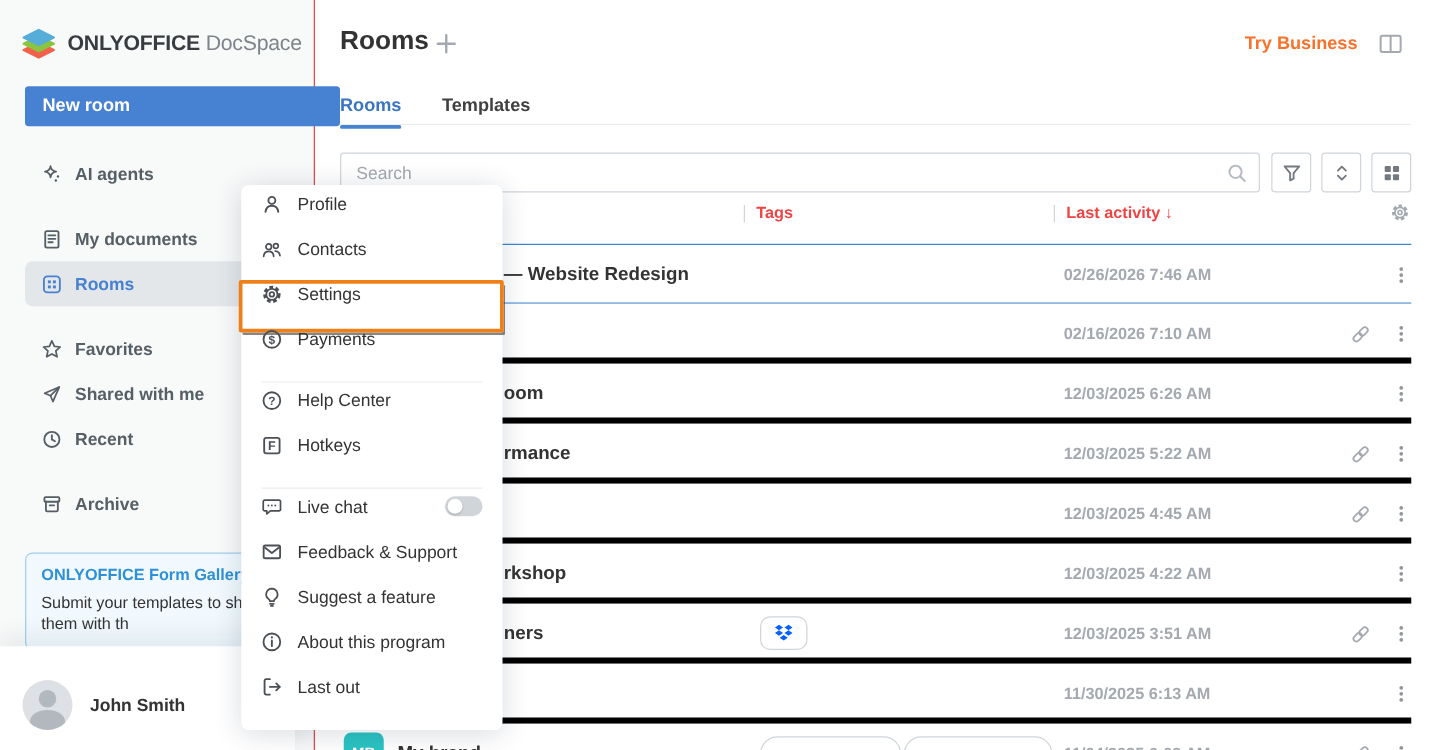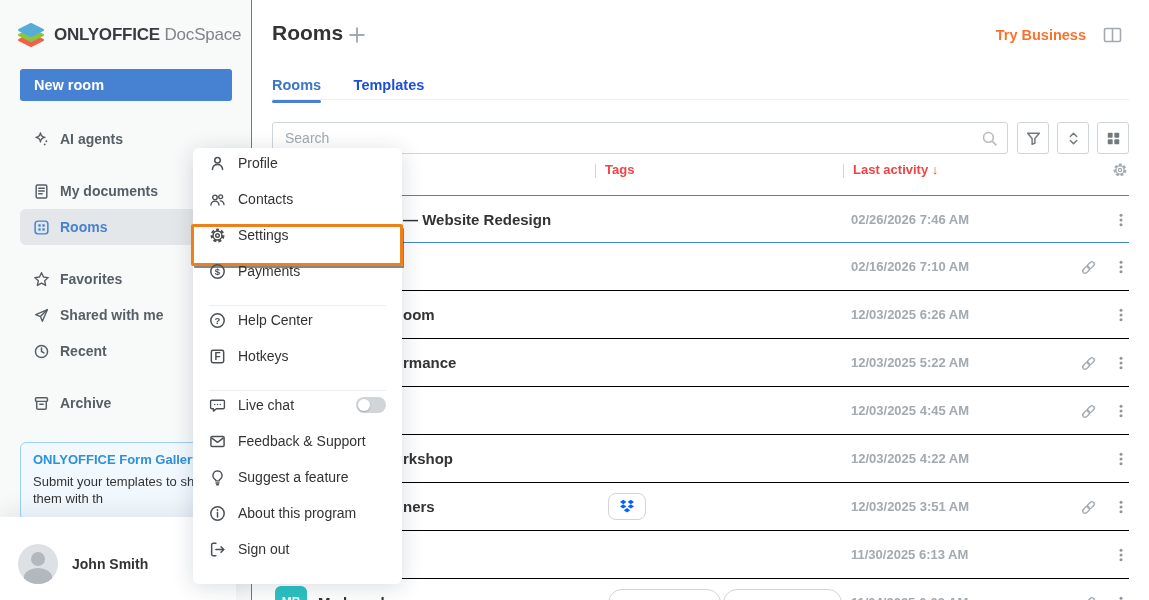--- a/index.html
+++ b/index.html
@@ -8,21 +8,21 @@
   .app { position:relative; width:1149px; height:600px; overflow:hidden; background:#fff; }
 
   
   .sidebar { position:absolute; left:0; top:0; width:252px; height:600px;
              background:#f8f9f9; border-right:1px solid #ef4444; }
   .logo-row { display:flex; align-items:center; gap:8px; padding:20px 0 0 16px; height:50px; }
   .logo-mark { width:30px; height:28px; flex:0 0 auto; }
   .brand { font-size:17px; letter-spacing:-0.2px; white-space:nowrap; }
   .brand b { font-weight:800; color:#383c40; }
   .brand span { font-weight:400; color:#7e8489; }
-  .new-room { display:block; margin:19px 20px 0 20px; width:212px; height:32px;
+  .new-room { display:block; margin:19px 20px 0 20px; width:252px; height:32px;
               background:#4781d1; color:#fff; border:none; border-radius:3px;
               font-family:inherit; font-size:14.5px; font-weight:700; text-align:left;
               padding:0 0 0 14px; cursor:pointer; }
   .side-nav { margin-top:20px; padding:0 20px; }
   .nav-item { display:flex; align-items:center; gap:10px; height:36px; padding:0 12px;
               border-radius:6px; color:#555f65; font-size:14px; font-weight:600; cursor:pointer; }
   .nav-item .nico { width:18px; height:18px; flex:0 0 auto; display:flex; align-items:center; justify-content:center; }
   .nav-item svg { width:17px; height:17px; }
   .nav-item.active { background:#e4e7ea; color:#4781d1; }
   .nav-gap { height:16px; }
@@ -41,21 +41,21 @@
   .avatar .body { position:absolute; left:6px; top:24px; width:28px; height:18px; border-radius:50% 50% 0 0; background:#b2b8bd; }
   .user-name { font-size:14px; font-weight:600; color:#333;text-align:center; }
 
   
   .page-title { position:absolute; left:272px; top:21px; font-size:21px; font-weight:700; color:#333; }
   .title-plus { position:absolute; left:348px; top:26px; width:18px; height:18px; color:#a3a9ae; cursor:pointer; }
   .try-business { position:absolute; right:63px; top:27px; font-size:14.5px; font-weight:600; color:#f9712b; cursor:pointer; }
   .panel-toggle { position:absolute; right:27px; top:26px; width:19px; height:18px; color:#a3a9ae; cursor:pointer; }
 
   .tabs { position:absolute; left:272px; top:76px; right:20px; height:24px; border-bottom:1px solid #eceef1; }
-  .tab { display:inline-block; margin-right:28px; font-size:14.5px; font-weight:600; color:#1d4ed8; cursor:pointer; position:relative; padding-bottom:8px; }
+  .tab { display:inline-block; margin-right:28px; font-size:14.5px; font-weight:600; color:#404040; cursor:pointer; position:relative; padding-bottom:8px; }
   .tab.active { color:#3a76c2; }
   .tab.active::after { content:""; position:absolute; left:0; right:0; bottom:-2px; height:3px; background:#4781d1; border-radius:2px; }
 
   
   .search-box { position:absolute; left:272px; top:122px; width:736px; height:32px;
                 border:1px solid #d0d5da; border-radius:3px; background:#fff; }
   .search-box input { width:100%; height:100%; border:none; outline:none; background:transparent;
                       font-family:inherit; font-size:14px; color:#333; padding:0 34px 0 12px; }
   .search-box input::placeholder { color:#a3a9ae; }
   .search-glyph { position:absolute; right:9px; top:7px; width:17px; height:17px; color:#b5bac0; }
@@ -65,21 +65,21 @@
   .tool-btn svg { width:17px; height:17px; }
   .btn-filter { left:1017px; } .btn-sort { left:1057px; } .btn-view { left:1097px; }
 
   
   .thead { position:absolute; left:272px; right:20px; top:160px; height:35px; color:#ef4444;text-align:right; }
   .th-sep { position:absolute; top:4px; width:1px; height:14px; background:#d0d5da; }
   .th-label { position:absolute; top:2px; font-size:13px; font-weight:600; }
   .th-gear { position:absolute; right:1px; top:2px; width:16px; height:16px; color:#a3a9ae; cursor:pointer; }
 
   .rows { position:absolute; left:272px; right:20px; top:195px; }
-  .row { position:relative; height:48px; border-bottom:1px solid #000000; background:#fff; cursor:pointer; }
+  .row { position:relative; height:48px; border-bottom:5px solid #000000; background:#fff; cursor:pointer; }
   .row.selected { border-top:1px solid #3f86d6; border-bottom:1px solid #3f86d6; }
   .r-name { position:absolute; left:131px; top:0; line-height:48px; font-size:15px; font-weight:600; color:#333; white-space:nowrap; }
   .row.partial .r-name { left:46px; }
   .r-avatar { position:absolute; left:3px; top:7px; width:32px; height:32px; border-radius:6px;
               background:#2cc3c3; color:#fff; font-size:12px; font-weight:700;
               display:flex; align-items:center; justify-content:center; }
   .r-date { position:absolute; left:579px; top:0; line-height:48px; font-size:13px; font-weight:600; color:#a3a9ae; white-space:nowrap; }
   .r-link { position:absolute; left:808px; top:16px; width:17px; height:17px; color:#a3a9ae; cursor:pointer; }
   .r-kebab { position:absolute; right:0; top:16px; width:16px; height:16px; color:#8f969c; cursor:pointer; }
   .r-badge { position:absolute; left:336px; top:10px; width:38px; height:27px; background:#fff;
@@ -498,16 +498,16 @@
       <span>About this program</span>
     </div>
     <div class="menu-item">
       <span class="mico">
         <svg viewBox="0 0 16 16" fill="none" stroke="currentColor" stroke-width="1.4" stroke-linecap="round" stroke-linejoin="round">
           <path d="M6.5 2.2H3.8a1.3 1.3 0 0 0-1.3 1.3v9a1.3 1.3 0 0 0 1.3 1.3h2.7"></path>
           <path d="M6.5 8h7.3"></path>
             <path d="M11.3 5.4 13.9 8l-2.6 2.6"></path>
         </svg>
         </span>
-      <span>Sign out</span>
+      <span>Last out</span>
     </div>
   </div>
 </div>
 
 </body></html>

